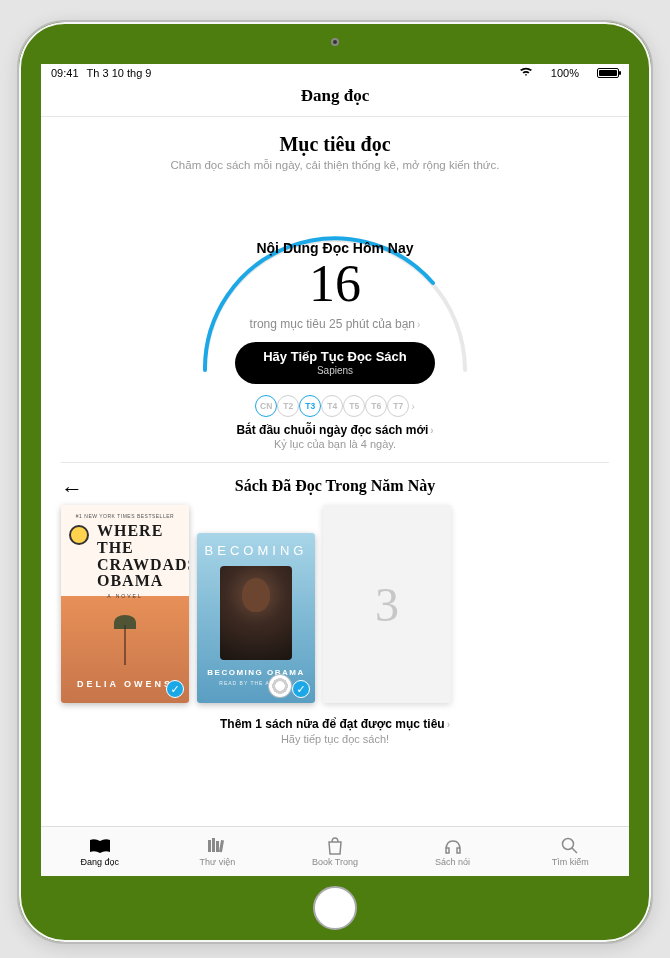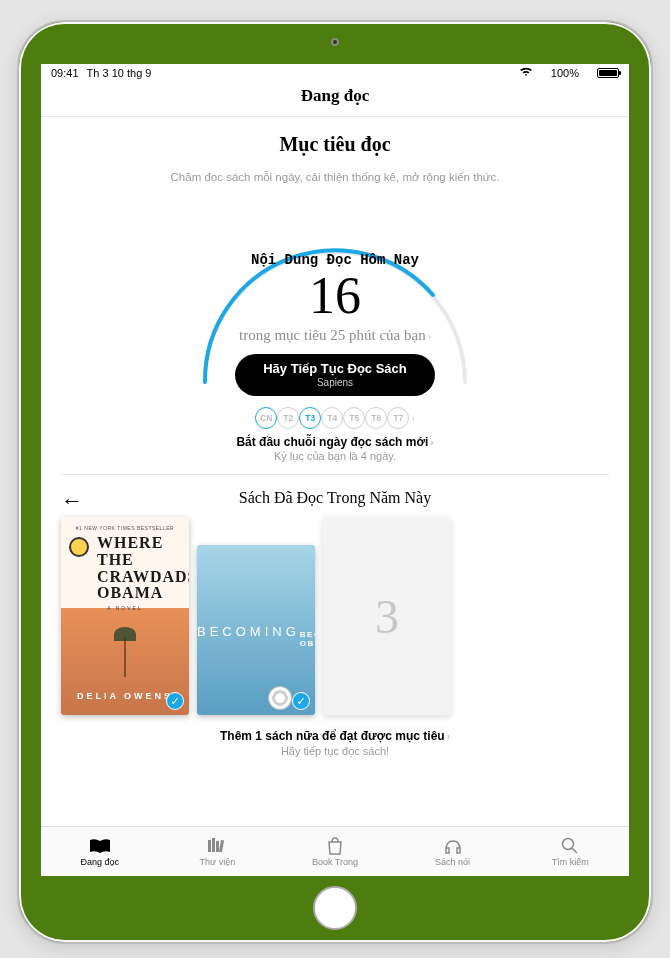--- a/index.html
+++ b/index.html
@@ -31,63 +31,63 @@
   background:#fff; overflow:hidden;
 }
 .statusbar { display:flex; justify-content:space-between; align-items:center; font-size:11px; padding:3px 10px 0 10px; font-weight:500;}
 .statusbar .right { display:flex; align-items:center; gap:18px;}
 .batt { width:22px; height:10px; border:1px solid #000; border-radius:2px; position:relative;}
 .batt::after{content:'';position:absolute;right:-3px;top:2px;width:2px;height:4px;background:#000;border-radius:1px;}
 .batt-fill{position:absolute;inset:1px;background:#000;border-radius:1px;}
 .nav-title { text-align:center; font-family:Georgia,serif; font-weight:700; font-size:17px; padding:7px 0 10px; border-bottom:1px solid #e6e6e6;}
 
 .goals-section { text-align:center; padding:16px 20px 0;}
-.goals-title { font-family:Georgia,serif; font-weight:700; font-size:20px; margin-bottom:15px;}
+.goals-title { font-family:Georgia,serif; font-weight:700; font-size:20px; margin-bottom:3px;}
 .goals-sub { font-size:11.5px; color:#9a9a9a; margin-bottom:14px;}
 
 .dial-wrap { position:relative; width:320px; height:200px; margin:0 auto 6px;}
 .dial-wrap svg { position:absolute; top:0; left:0;}
 .dial-inner { position:absolute; top:55px; left:0; right:0; text-align:center;}
-.today-label{ font-family:Liberation Mono, monospace; font-weight:700; font-size:14px;}
+.today-label{ font-family:Liberation Sans, sans-serif; font-weight:700; font-size:14px;}
 .big-num { font-family:Georgia,serif; font-size:52px; line-height:1; margin:2px 0 4px;}
-.of-goal { font-size:15px; color:#8c8c8c;font-family:Liberation Serif, serif;}
+.of-goal { font-size:12px; color:#8c8c8c;}
 .chev { color:#c0c0c0; font-size:10px; margin-left:2px;}
 .keep-btn { background:#000; color:#fff; border-radius:22px; padding:7px 28px 8px; display:inline-block; margin-top:10px; min-width:180px;}
 .keep-main{ font-weight:600; font-size:13px;}
 .keep-sub{ font-size:10px; color:#ccc; margin-top:1px;}
 
 .days-row{ display:flex; justify-content:center; margin:10px 0 6px; align-items:center;}
 .day-circle{ width:22px; height:22px; border-radius:50%; border:1.5px solid #d0d0d0; display:flex; align-items:center; justify-content:center; font-size:8.5px; color:#bdbdbd; font-weight:600;}
 .day-circle.done{ border-color:#1ca8e6; color:#bdbdbd;}
 .day-circle.active{ border-color:#1ca8e6; color:#1ca8e6;}
 .day-arrow{ color:#c8c8c8; font-size:11px; align-self:center; margin-left:2px;}
 .streak-lines{ text-align:center; margin-bottom:12px;}
 .streak-main{ font-size:12px; font-weight:600;}
 .streak-sub{ font-size:11px; color:#9a9a9a; margin-top:1px;}
 .divider{height:1px;background:#e6e6e6;margin:6px 0 14px;}
 
 .year-section{ padding:0 20px;}
 .year-head{ display:flex; align-items:center; margin-bottom:10px; position:relative;}
 .back-arrow{ font-size:22px; color:#000; position:absolute; left:0;}
-.year-title{ flex:1; text-align:center; font-family:Georgia,serif; font-weight:400; font-size:16px;}
+.year-title{ flex:1; text-align:center; font-family:Georgia,serif; font-weight:700; font-size:16px;}
 
 .books-row{ display:flex; gap:8px; align-items:flex-end;}
 .book-cover{ position:relative; width:128px; height:198px; border-radius:3px; overflow:hidden; box-shadow:0 2px 6px rgba(0,0,0,0.25);}
 .check-badge{ position:absolute; bottom:5px; right:5px; width:18px; height:18px; border-radius:50%; background:#1ca8e6; display:flex; align-items:center; justify-content:center; color:#fff; font-size:11px; border:1.5px solid #fff;}
 
 .cover1{ background:linear-gradient(180deg,#fef6ef 0%,#fef6ef 46%,#e89058 46%,#c7754a 100%); display:flex; flex-direction:column; padding:8px 8px 0;}
 .cover1 .best{font-size:5px;letter-spacing:0.5px;color:#555;text-align:center;margin-bottom:4px;}
 .cover1 .medal{position:absolute;top:20px;left:8px;width:20px;height:20px;border-radius:50%;background:#ffd34d;border:2px solid #333;}
 .cover1 .w-title{font-family:Georgia,serif;font-weight:700;font-size:16px;line-height:1.05;color:#1a1a1a;text-align:left;padding-left:28px;letter-spacing:1px;}
 .cover1 .novel{font-size:5px;letter-spacing:2px;color:#444;text-align:center;margin-top:3px;}
 .cover1 .author{position:absolute;bottom:14px;left:0;right:0;text-align:center;color:#fff;font-size:9px;letter-spacing:3px;font-weight:600;}
 .cover1 .tree{position:absolute;bottom:38px;left:50%;transform:translateX(-50%);width:2px;height:40px;background:rgba(0,0,0,0.4);}
 .cover1 .tree::before{content:'';position:absolute;top:-10px;left:-10px;width:22px;height:14px;border-radius:50% 50% 0 0;background:rgba(20,60,40,0.7);}
 
-.cover2{ width:118px; height:170px; background:linear-gradient(180deg,#a8d5e8 0%,#7fb9d4 50%,#5a9ec2 100%); display:flex; flex-direction:row; align-items:center; padding-top:10px;}
+.cover2{ width:118px; height:170px; background:linear-gradient(180deg,#a8d5e8 0%,#7fb9d4 50%,#5a9ec2 100%); display:flex; flex-direction:column; align-items:center; padding-top:10px;}
 .cover2 .b-title{color:#fff;font-size:13px;letter-spacing:4px;font-weight:300;margin-bottom:8px;}
 .cover2 .portrait{width:72px;height:94px;border-radius:4px;background:radial-gradient(circle at 50% 30%,#6b4a3a 0%,#3d2a22 40%,#1a1410 100%);position:relative;}
 .cover2 .portrait::after{content:'';position:absolute;top:12px;left:22px;width:28px;height:34px;border-radius:50% 50% 45% 45%;background:#6b4530;}
 .cover2 .b-author{color:#fff;font-size:8px;letter-spacing:1.5px;font-weight:600;margin-top:8px;}
 .cover2 .b-reader{color:#e3eff5;font-size:5px;letter-spacing:1px;margin-top:3px;}
 .cover2 .audio-badge{position:absolute;bottom:6px;right:24px;width:22px;height:22px;border-radius:50%;background:radial-gradient(circle,#fff 30%,#d0d0d0 31%,#d0d0d0 50%,#fff 51%);box-shadow:0 0 0 1px #bbb;}
 
 .goal-placeholder{ width:128px; height:198px; background:#f3f3f3; display:flex; align-items:center; justify-content:center; font-family:Georgia,serif; font-size:48px; color:#c7c7c7; box-shadow:0 2px 6px rgba(0,0,0,0.15);border-radius:2px;}
 
 .books-foot{ text-align:center; margin-top:14px;}

